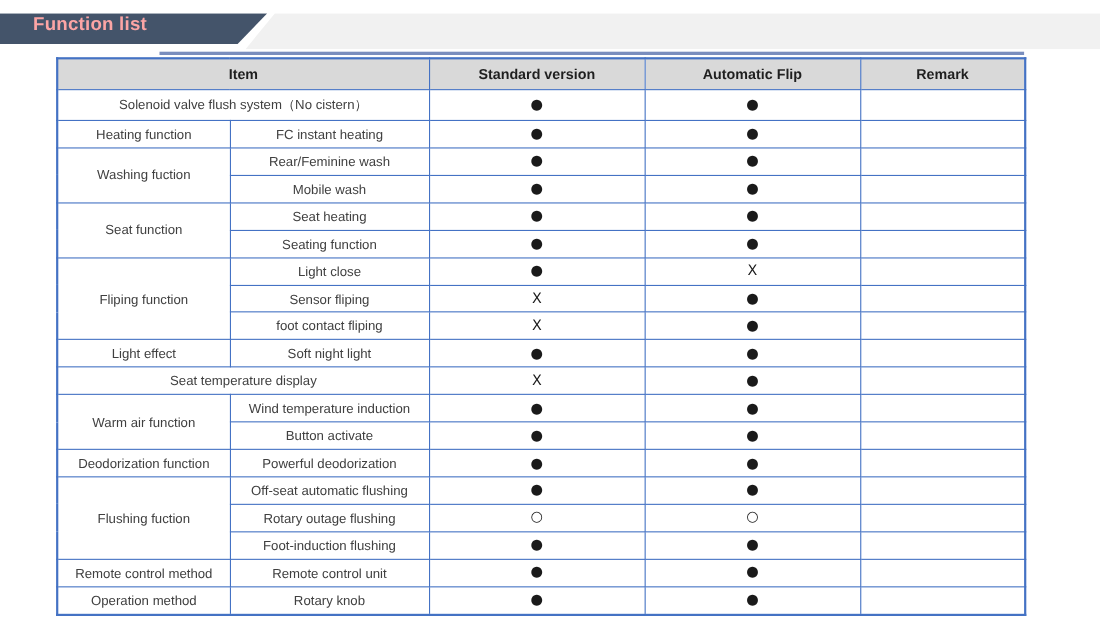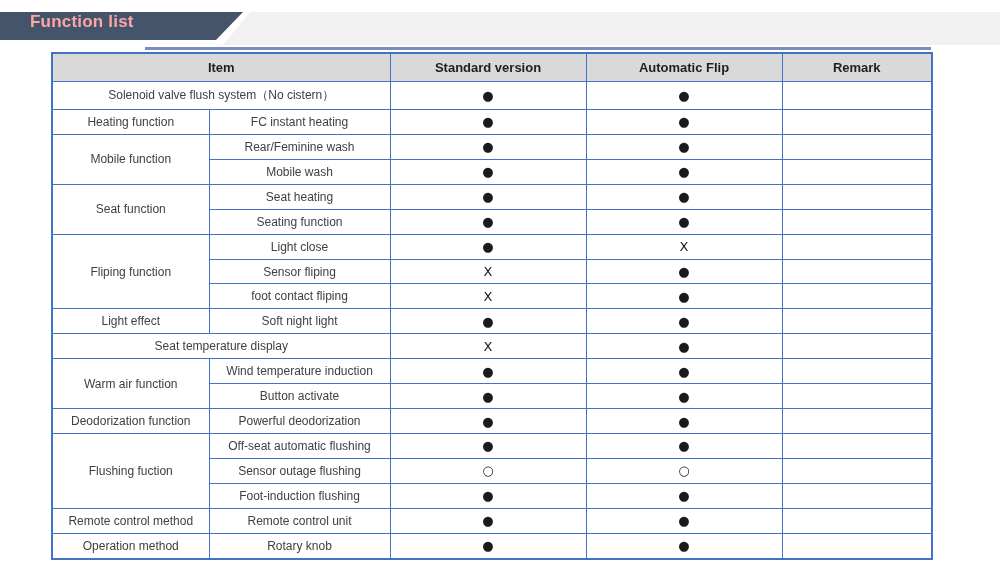--- a/index.html
+++ b/index.html
@@ -74,21 +74,21 @@
         <td></td>
       </tr>
       <tr>
         <td rowspan="1">Heating function</td>
         <td>FC instant heating</td>
         <td class="sym">●</td>
         <td class="sym">●</td>
         <td></td>
       </tr>
       <tr>
-        <td rowspan="2">Mobile function</td>
+        <td rowspan="2">Washing fuction</td>
         <td>Rear/Feminine wash</td>
         <td class="sym">●</td>
         <td class="sym">●</td>
         <td></td>
       </tr>
       <tr>
         <td>Mobile wash</td>
         <td class="sym">●</td>
         <td class="sym">●</td>
         <td></td>
@@ -159,21 +159,21 @@
         <td></td>
       </tr>
       <tr>
         <td rowspan="3">Flushing fuction</td>
         <td>Off-seat automatic flushing</td>
         <td class="sym">●</td>
         <td class="sym">●</td>
         <td></td>
       </tr>
       <tr>
-        <td>Sensor outage flushing</td>
+        <td>Rotary outage flushing</td>
         <td class="sym">○</td>
         <td class="sym">○</td>
         <td></td>
       </tr>
       <tr>
         <td>Foot-induction flushing</td>
         <td class="sym">●</td>
         <td class="sym">●</td>
         <td></td>
       </tr>

